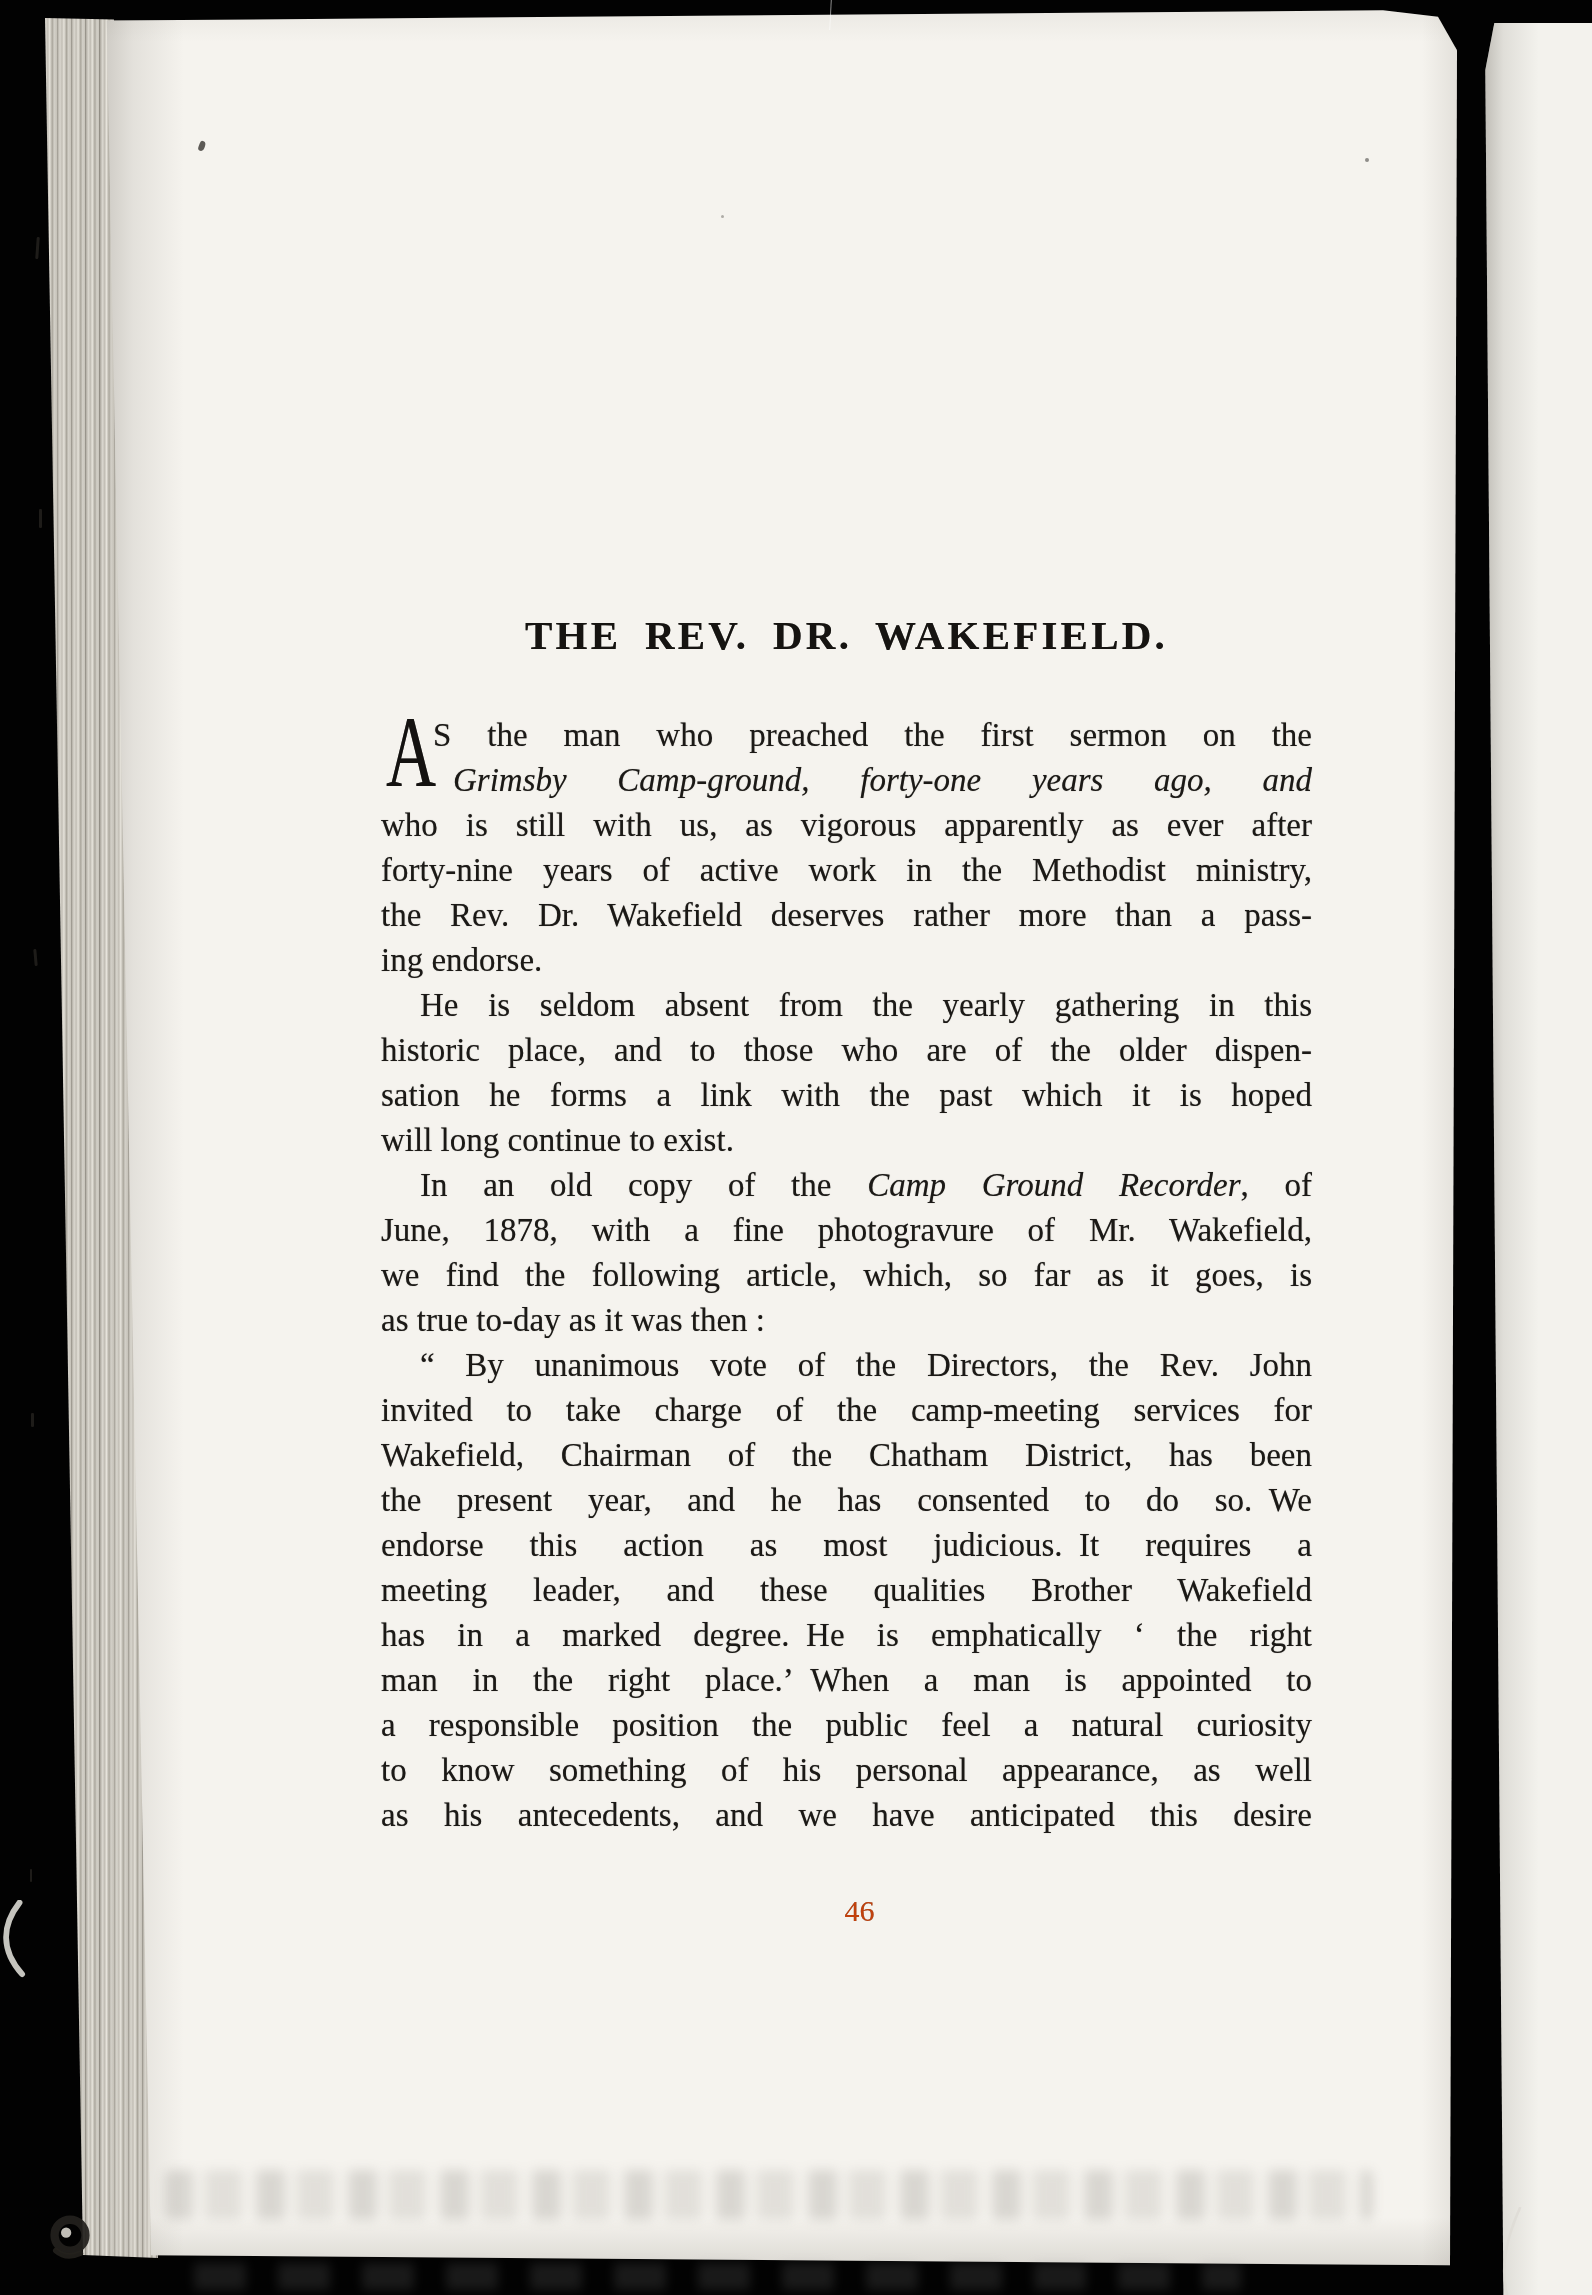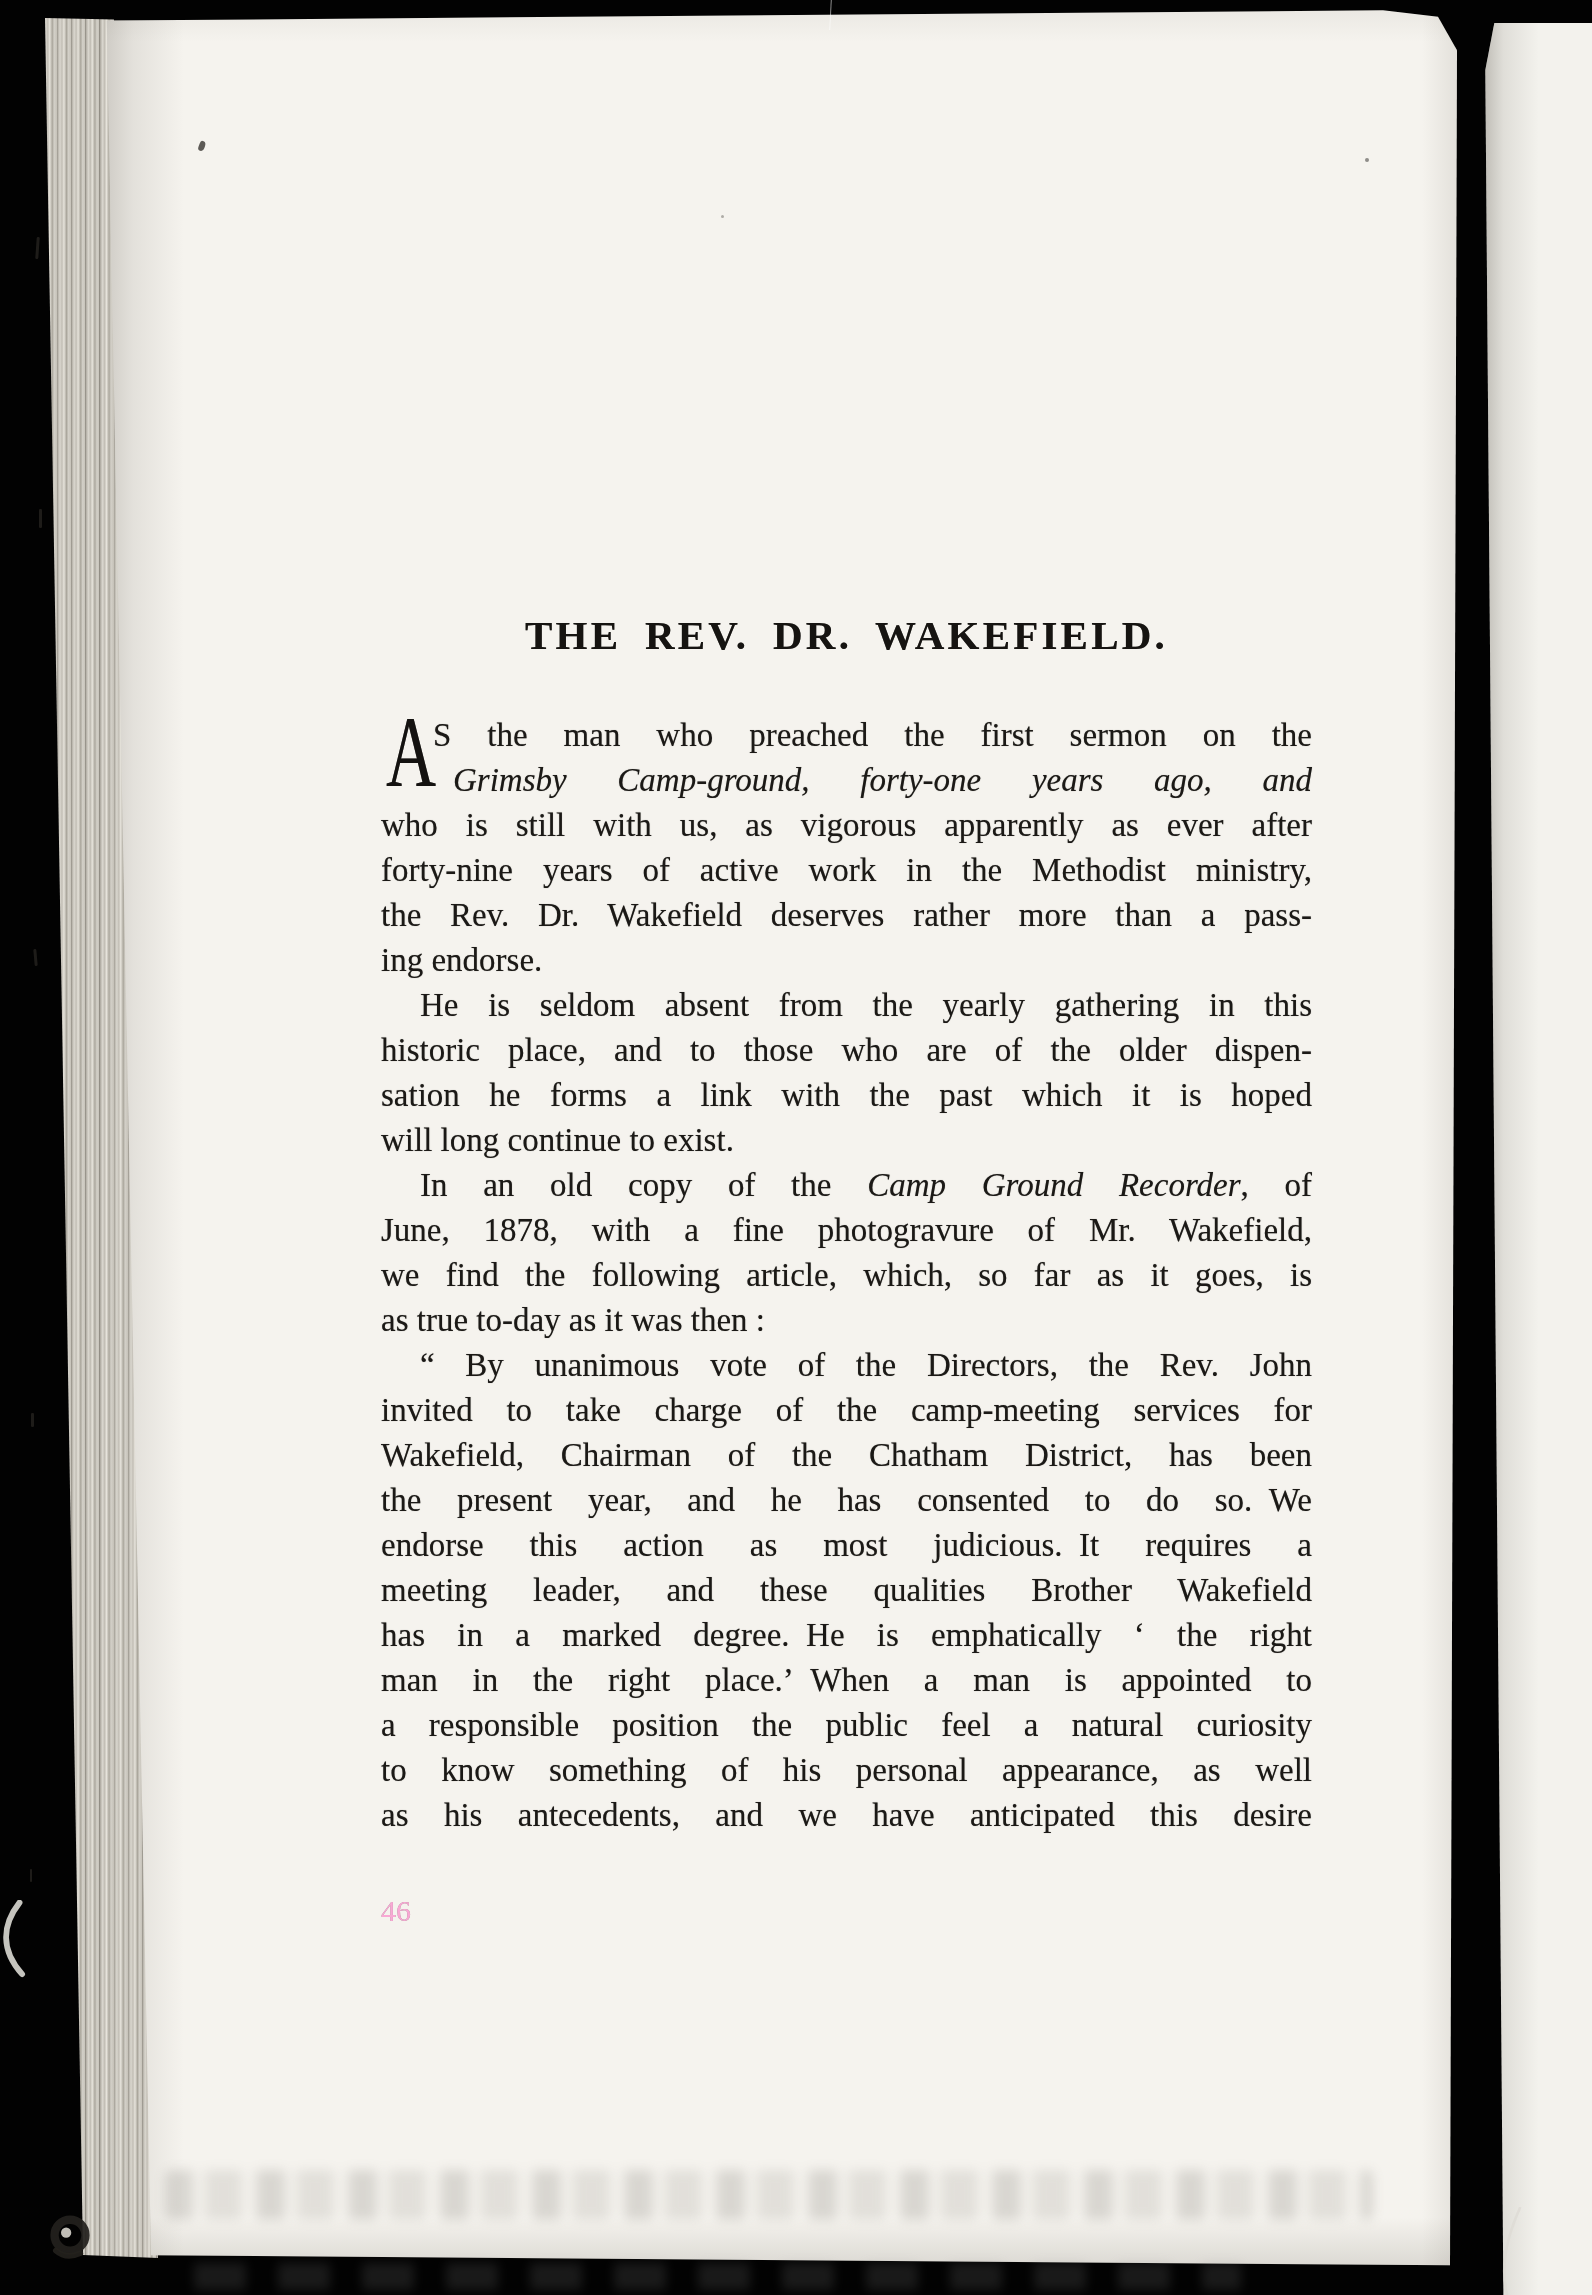--- a/index.html
+++ b/index.html
@@ -62,22 +62,22 @@
     text-shadow:0 0 0.8px rgba(27,25,22,.5);
   }
   .line{height:45px;text-align:justify;text-align-last:justify;}
   .line.pend{text-align-last:left;}
   .line.ind{text-indent:39px;}
   .line.dc0{margin-left:52px;font-family:Liberation Serif, serif;}
   .line.dc1{margin-left:72px;font-style:italic;}
   .it{font-style:italic;}
 
   .page-number{
-    position:absolute;left:381px;top:1894px;width:931px;
-    font-size:30px;color:#f9a8d4;
+    position:absolute;left:394px;top:1894px;width:931px;
+    text-align:center;font-size:30px;color:#c2410c;
     text-shadow:0 0 0.6px rgba(30,28,24,.5);
   }
 
   
   .ghost-band{
     position:absolute;left:165px;top:2170px;width:1208px;height:50px;
     background:repeating-linear-gradient(90deg,
       rgba(110,106,99,.55) 0 27px,rgba(110,106,99,.08) 27px 41px,
       rgba(120,116,108,.40) 41px 76px,rgba(120,116,108,.05) 76px 92px);
     filter:blur(5.8px);opacity:.38;border-radius:6.5px;

